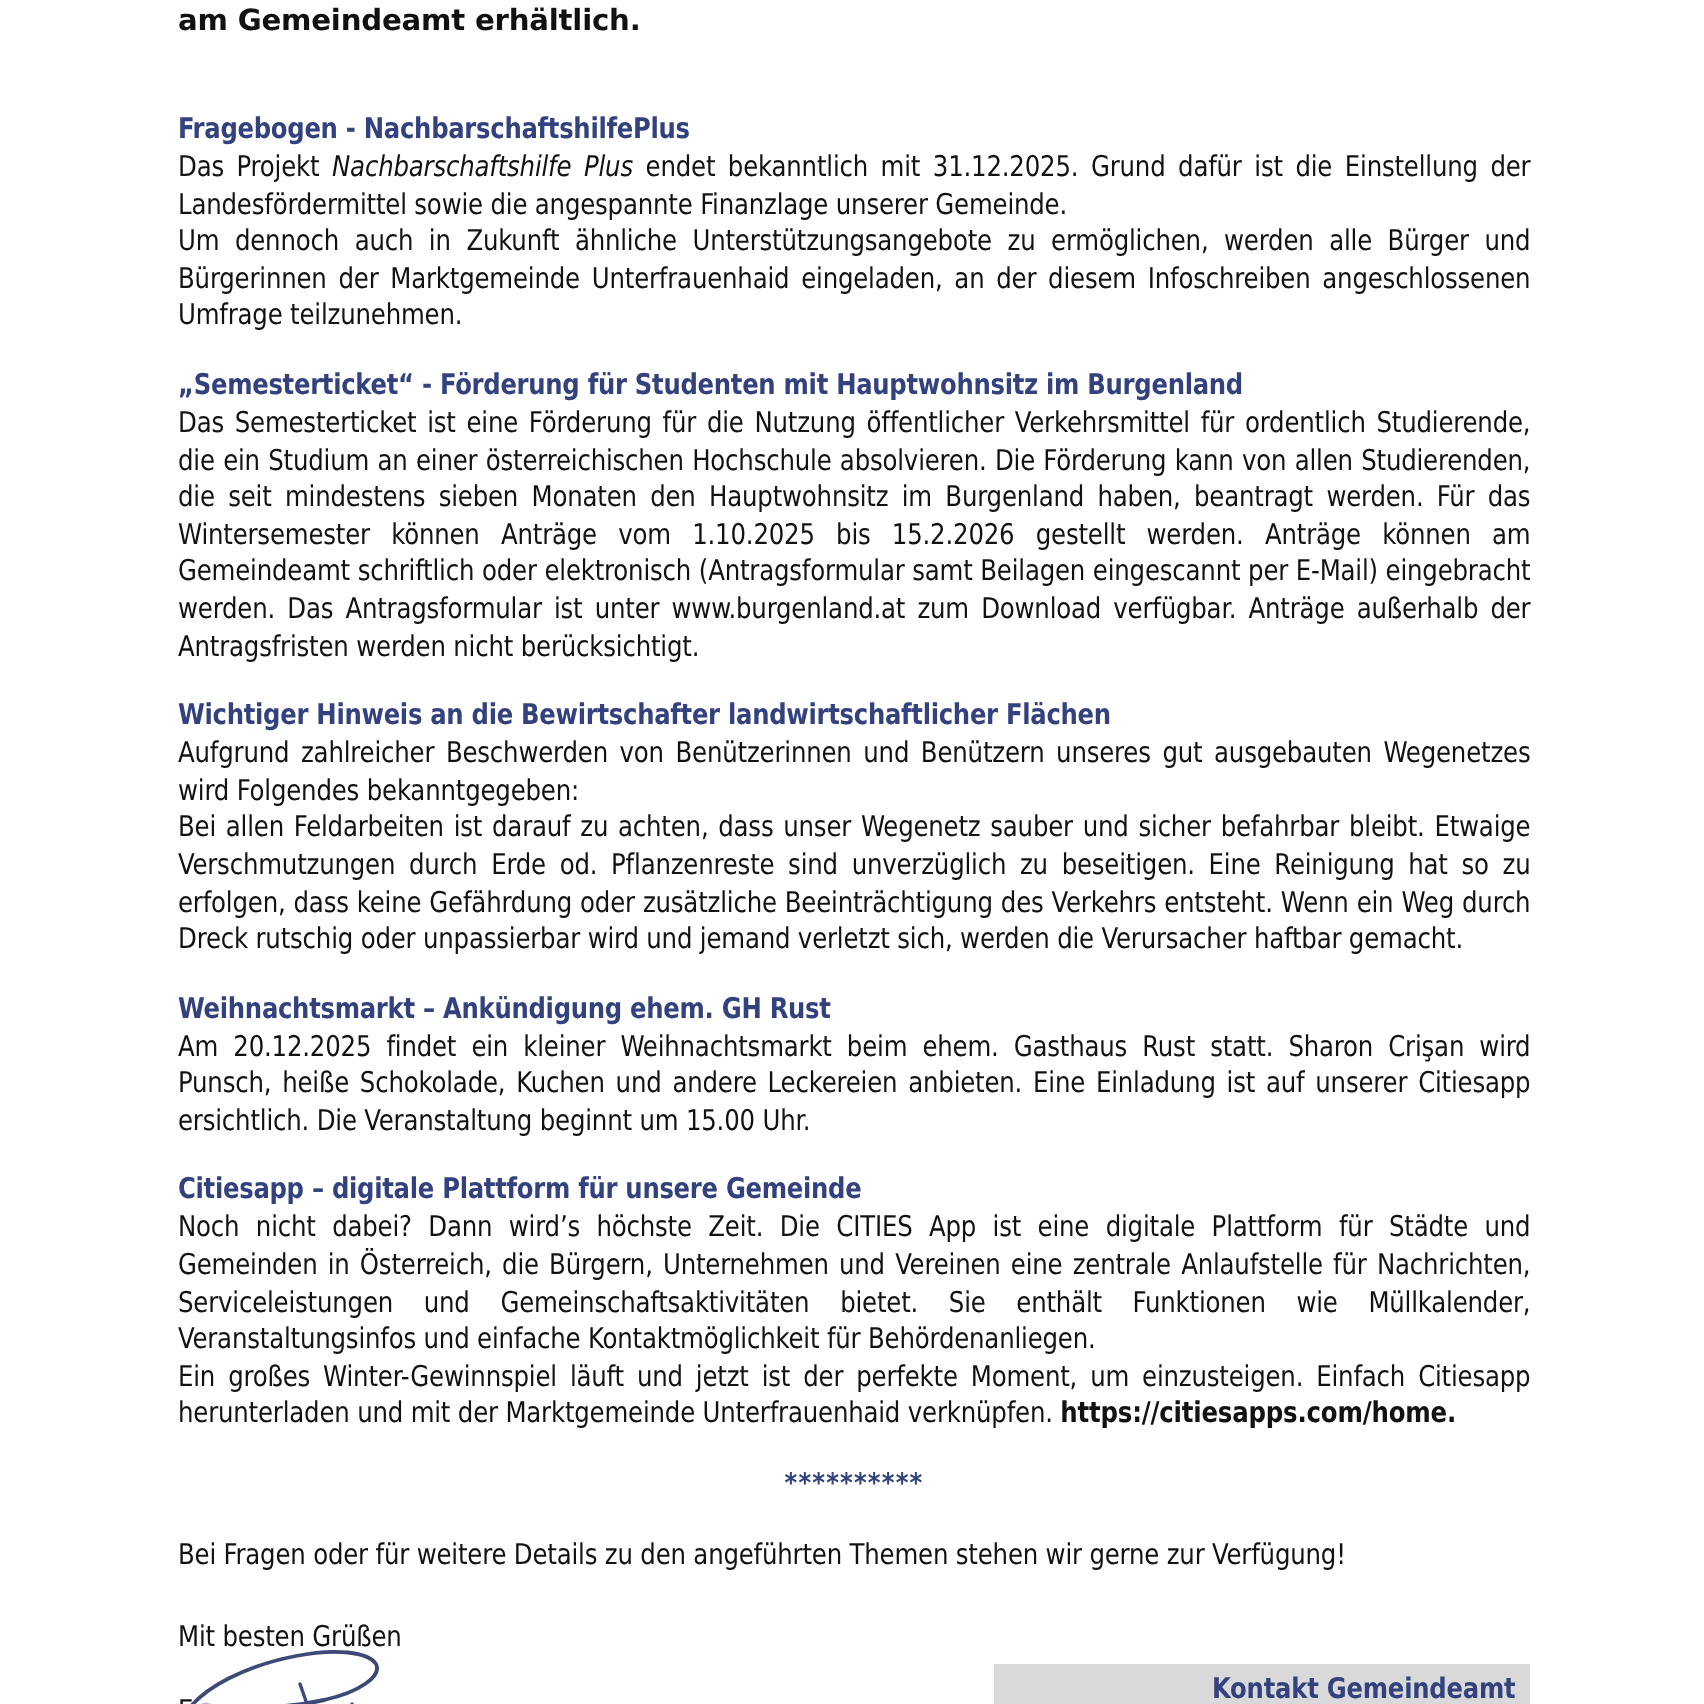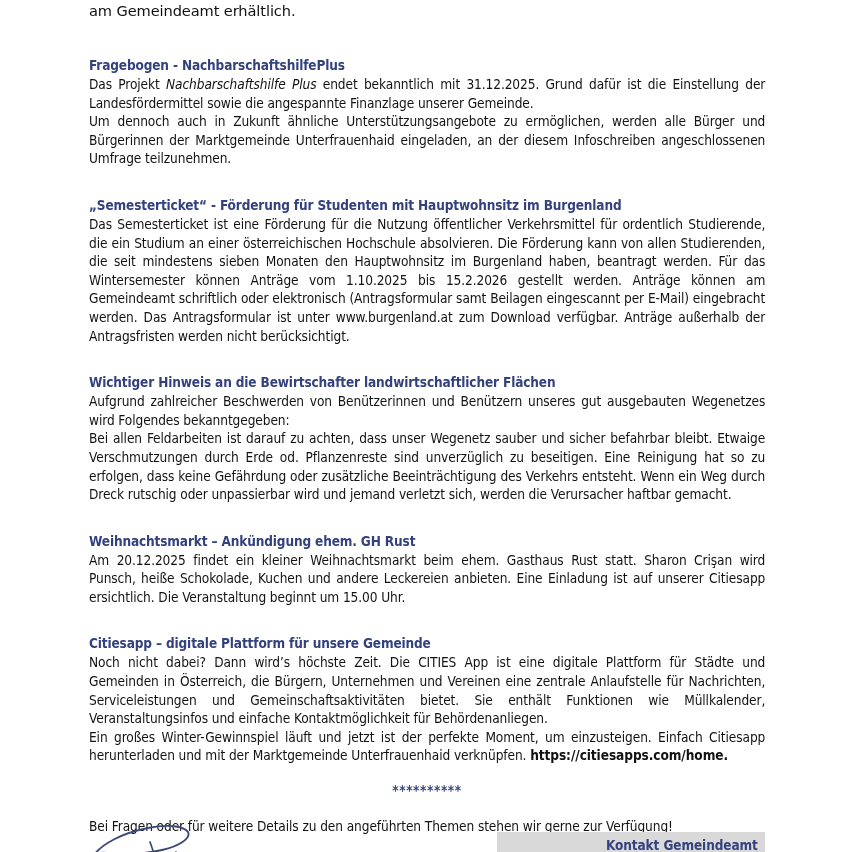--- a/index.html
+++ b/index.html
@@ -27,24 +27,25 @@
 
   
   .carryover-line {
     font-family: "DejaVu Sans", sans-serif;
     font-size: 14.6px;
     line-height: 19px;
     color: #111111;
     letter-spacing: -0.1px;
     margin: 0;
     padding-top: 1px;
+    font-weight: bold;
   }
 
   .section {
-    margin-top: 28px;
+    margin-top: 16px;
   }
   .section.first-section {
     margin-top: 36px;
   }
 
   h2.section-heading {
     font-family: "DejaVu Sans Condensed", "Liberation Sans Narrow", "Liberation Sans", sans-serif;
     font-size: 14.3px;
     line-height: 18px;
     font-weight: bold;

